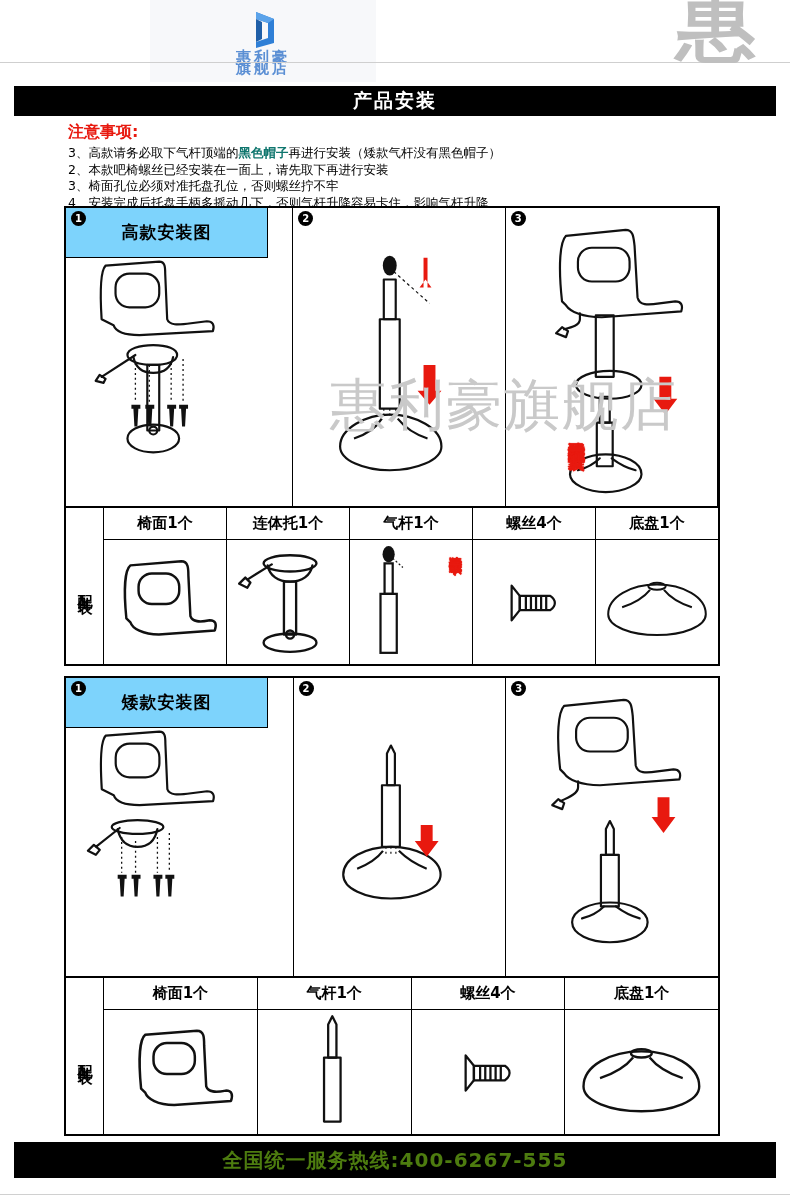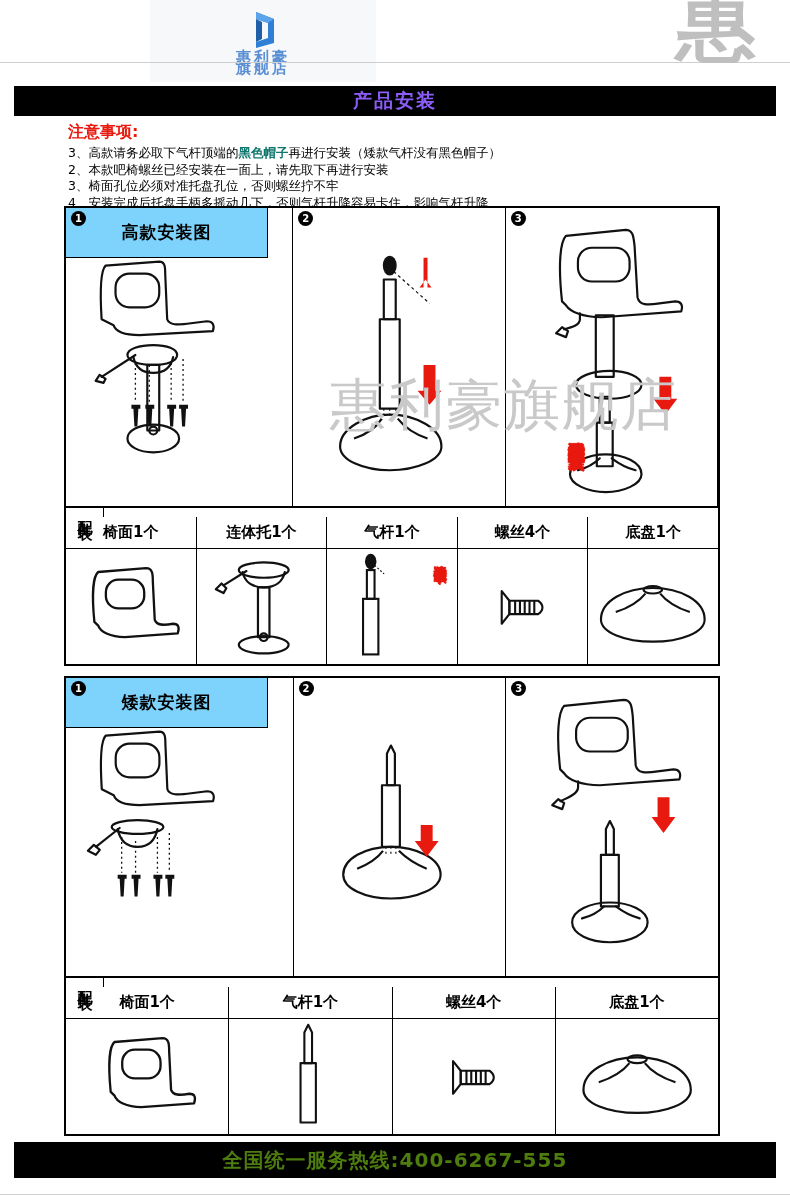--- a/index.html
+++ b/index.html
@@ -54,21 +54,21 @@
     letter-spacing: 0;
     white-space: nowrap;
   }
 
   
   .title-bar {
     position: absolute;
     left: 14px; top: 86px;
     width: 762px; height: 30px;
     background: #000000;
-    color: #8b5cf6;
+    color: #ffffff;
     font-size: 19px;
     font-weight: bold;
     letter-spacing: 2px;
     display: flex;
     align-items: center;
     justify-content: center;
   }
 
   
   .notes { position: absolute; left: 68px; top: 122px; width: 700px; }
@@ -128,21 +128,21 @@
     justify-content: center;
     font-size: 17px;
     font-weight: bold;
     letter-spacing: 1px;
     z-index: 4;
   }
 
   .svg-fill { position: absolute; left: 0; top: 0; width: 100%; height: 100%; }
 
   
-  .parts-table { display: flex; height: 156px; flex-direction: column; }
+  .parts-table { display: flex; height: 156px; }
   .parts-label {
     width: 38px;
     border-right: 1.5px solid #000;
     display: flex;
     align-items: center;
     justify-content: center;
   }
   .parts-label span {
     writing-mode: vertical-rl;
     font-size: 15px;

